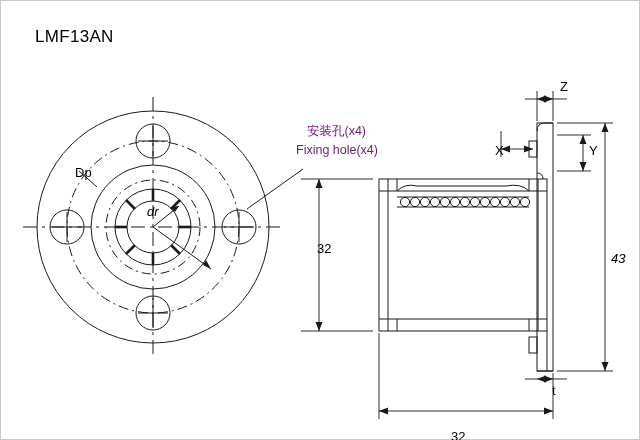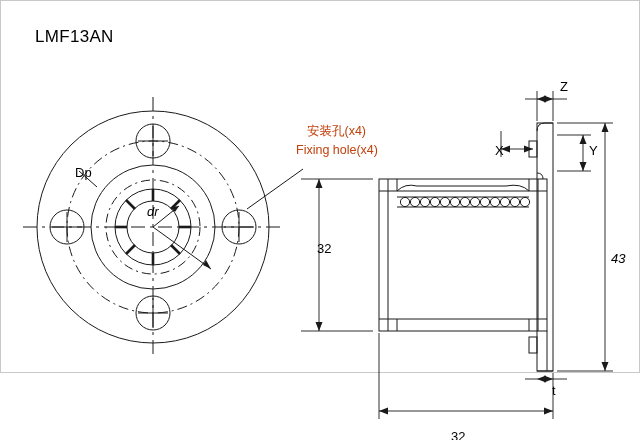--- a/index.html
+++ b/index.html
@@ -10,42 +10,42 @@
     width: 640px;
     height: 440px;
     background: #ffffff;
     font-family: "Liberation Sans", sans-serif;
     color: #000000;
     overflow: hidden;
   }
   #root {
     position: relative;
     width: 640px;
-    height: 373px;
+    height: 440px;
     border: 1px solid #c8c8c8;
     box-sizing: border-box;
   }
   .title {
     position: absolute;
     left: 34px;
     top: 26px;
     font-size: 17px;
     letter-spacing: 0.3px;
     color: #000;
   }
   .lbl {
     position: absolute;
     font-size: 13px;
     color: #000;
     white-space: nowrap;
   }
   .lbl-cn {
     position: absolute;
     font-size: 12.5px;
-    color: #c2410c;
+    color: #701a75;
     white-space: nowrap;
   }
   svg {
     position: absolute;
     left: 0;
     top: 0;
   }
 </style>
 </head>
 <body>

